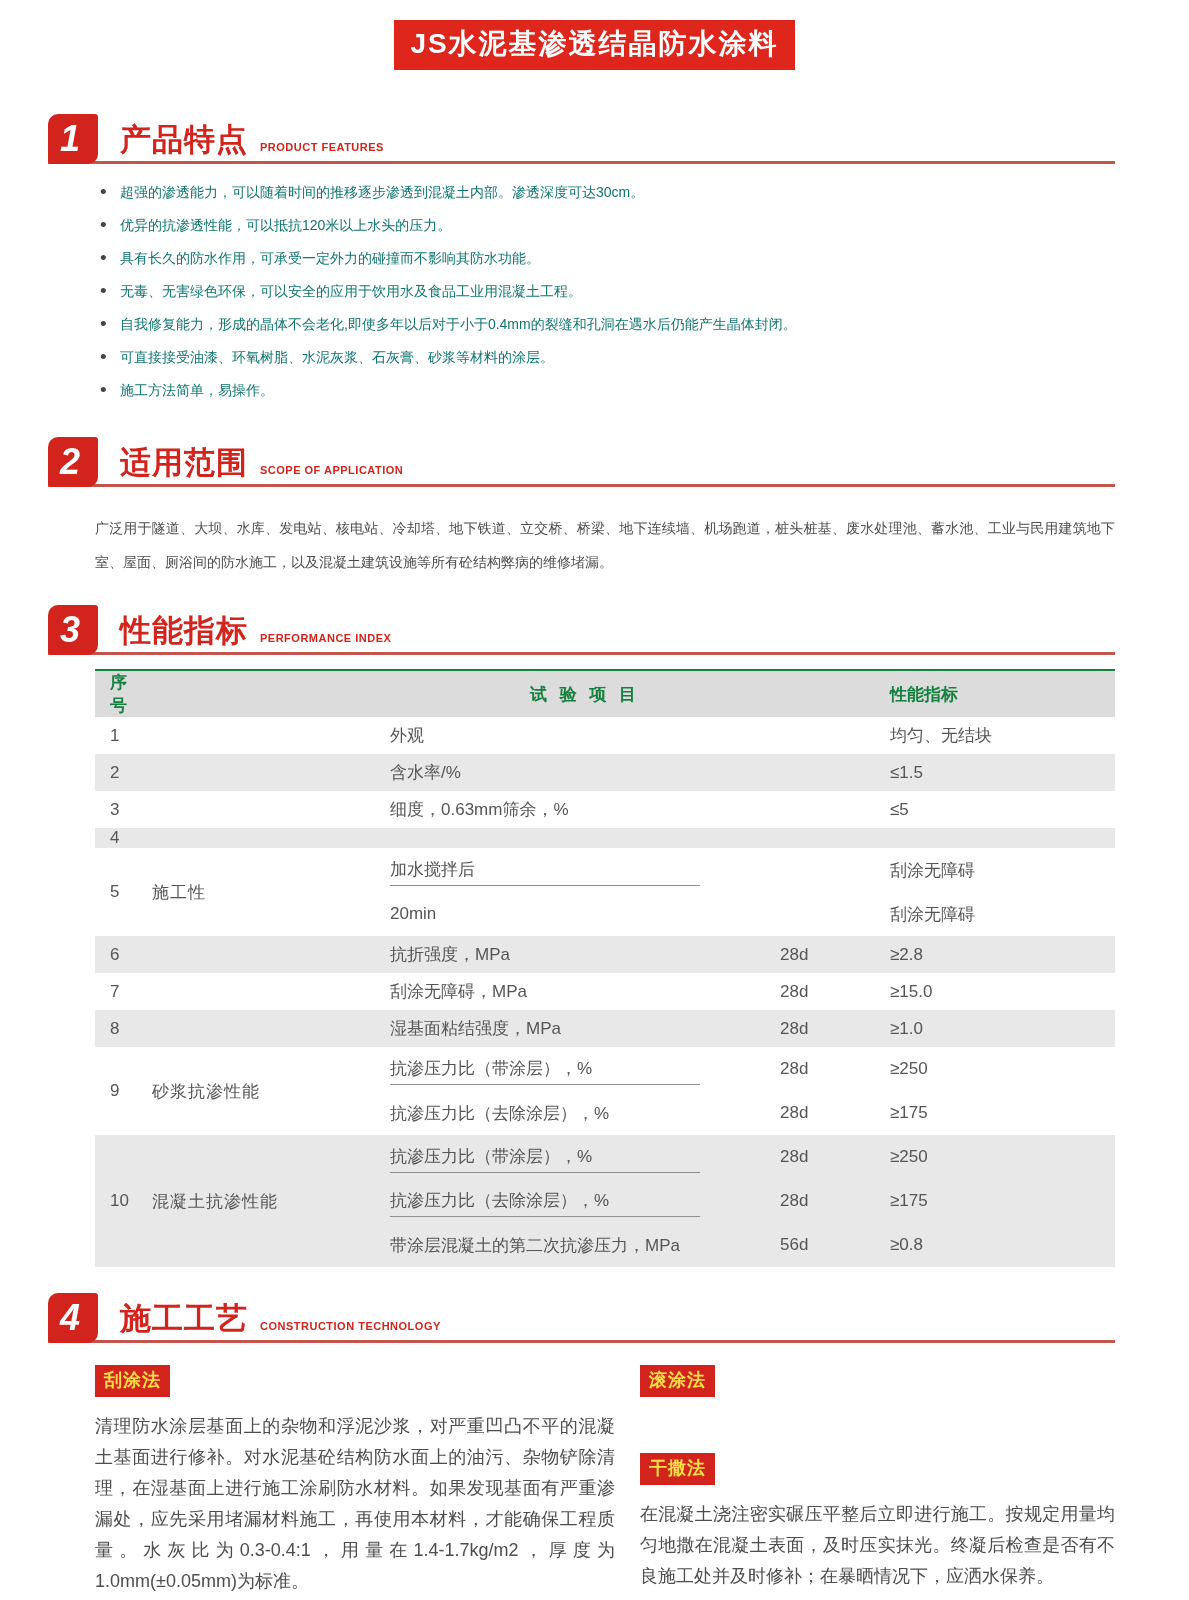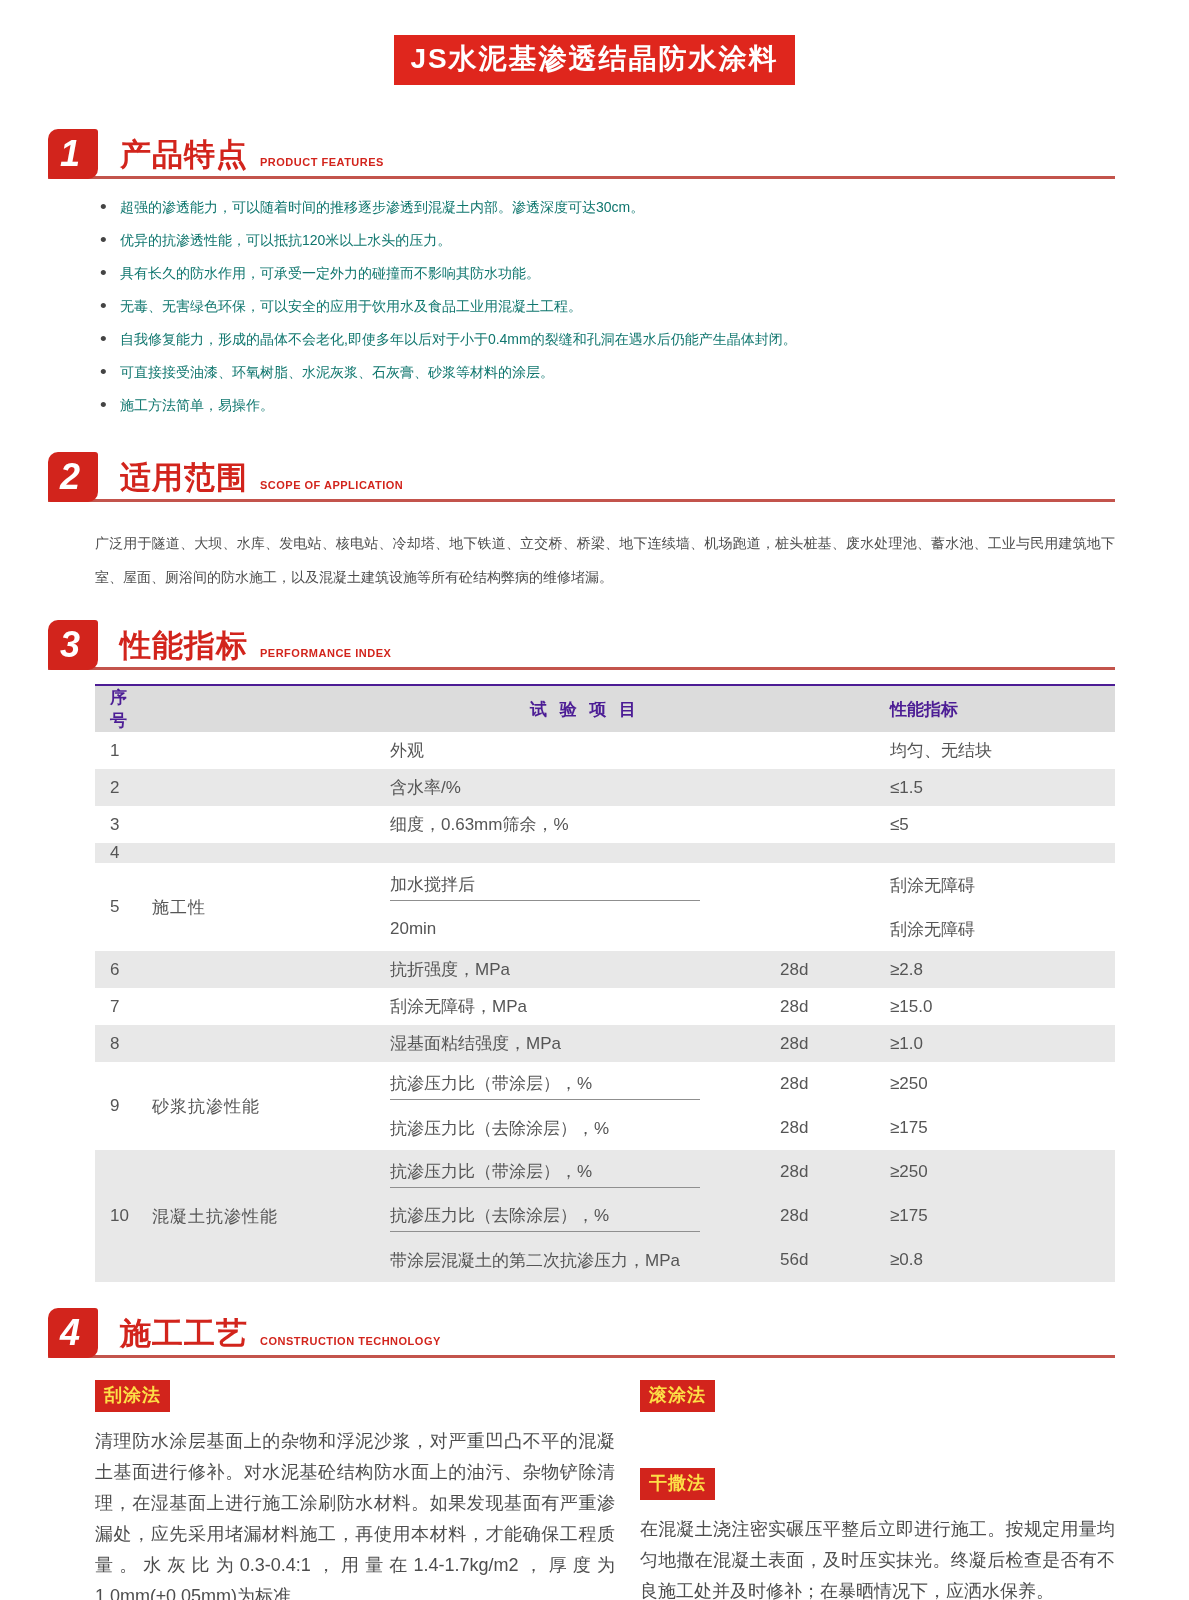--- a/index.html
+++ b/index.html
@@ -2,21 +2,21 @@
 <html><head>
 <meta charset="utf-8">
 <style>
   * { margin:0; padding:0; box-sizing:border-box; }
   html,body { background:#ffffff; }
   body {
     width:1189px; height:1600px; margin:0 auto; position:relative;
     font-family:"Liberation Sans","DejaVu Sans",sans-serif;
     color:#4d4d4d; overflow:hidden;
   }
-  .page { width:1189px; height:1600px; padding-top:35px; }
+  .page { width:1189px; height:1600px; padding-top:20px; }
 
   
   .title-bar-wrap { text-align:center; }
   .title-bar {
     display:inline-block; background:#df261d; color:#ffffff;
     font-size:28px; font-weight:bold; letter-spacing:2px;
     padding:5px 16px 7px 16px;
   }
 
   
@@ -59,22 +59,22 @@
     line-height:34px; text-align:justify;
   }
 
   
   .ptable { margin:14px 74px 0 95px; }
   .trow, .thead {
     display:grid; grid-template-columns:45px 250px 1fr;
     align-items:center;
   }
   .thead {
-    background:#dcdcdc; border-top:2px solid #4c1d95;
-    font-weight:bold; color:#4c1d95; min-height:40px;
+    background:#dcdcdc; border-top:2px solid #15803d;
+    font-weight:bold; color:#15803d; min-height:40px;
   }
   .thead .h-no { padding-left:15px; font-size:17px; }
   .thead .h-items { display:grid; grid-template-columns:390px 110px 1fr; }
   .thead .h-project { font-size:17px; letter-spacing:4px;text-align:center; }
   .thead .h-value { grid-column:3; font-size:17px; }
   .trow.shaded { background:#e8e8e8; }
   .c-no { padding-left:15px; font-size:17px; color:#555; align-self:center; }
   .c-group { font-size:17px; color:#555; padding-left:12px; letter-spacing:1px; }
   .c-items { }
   .t-item {

